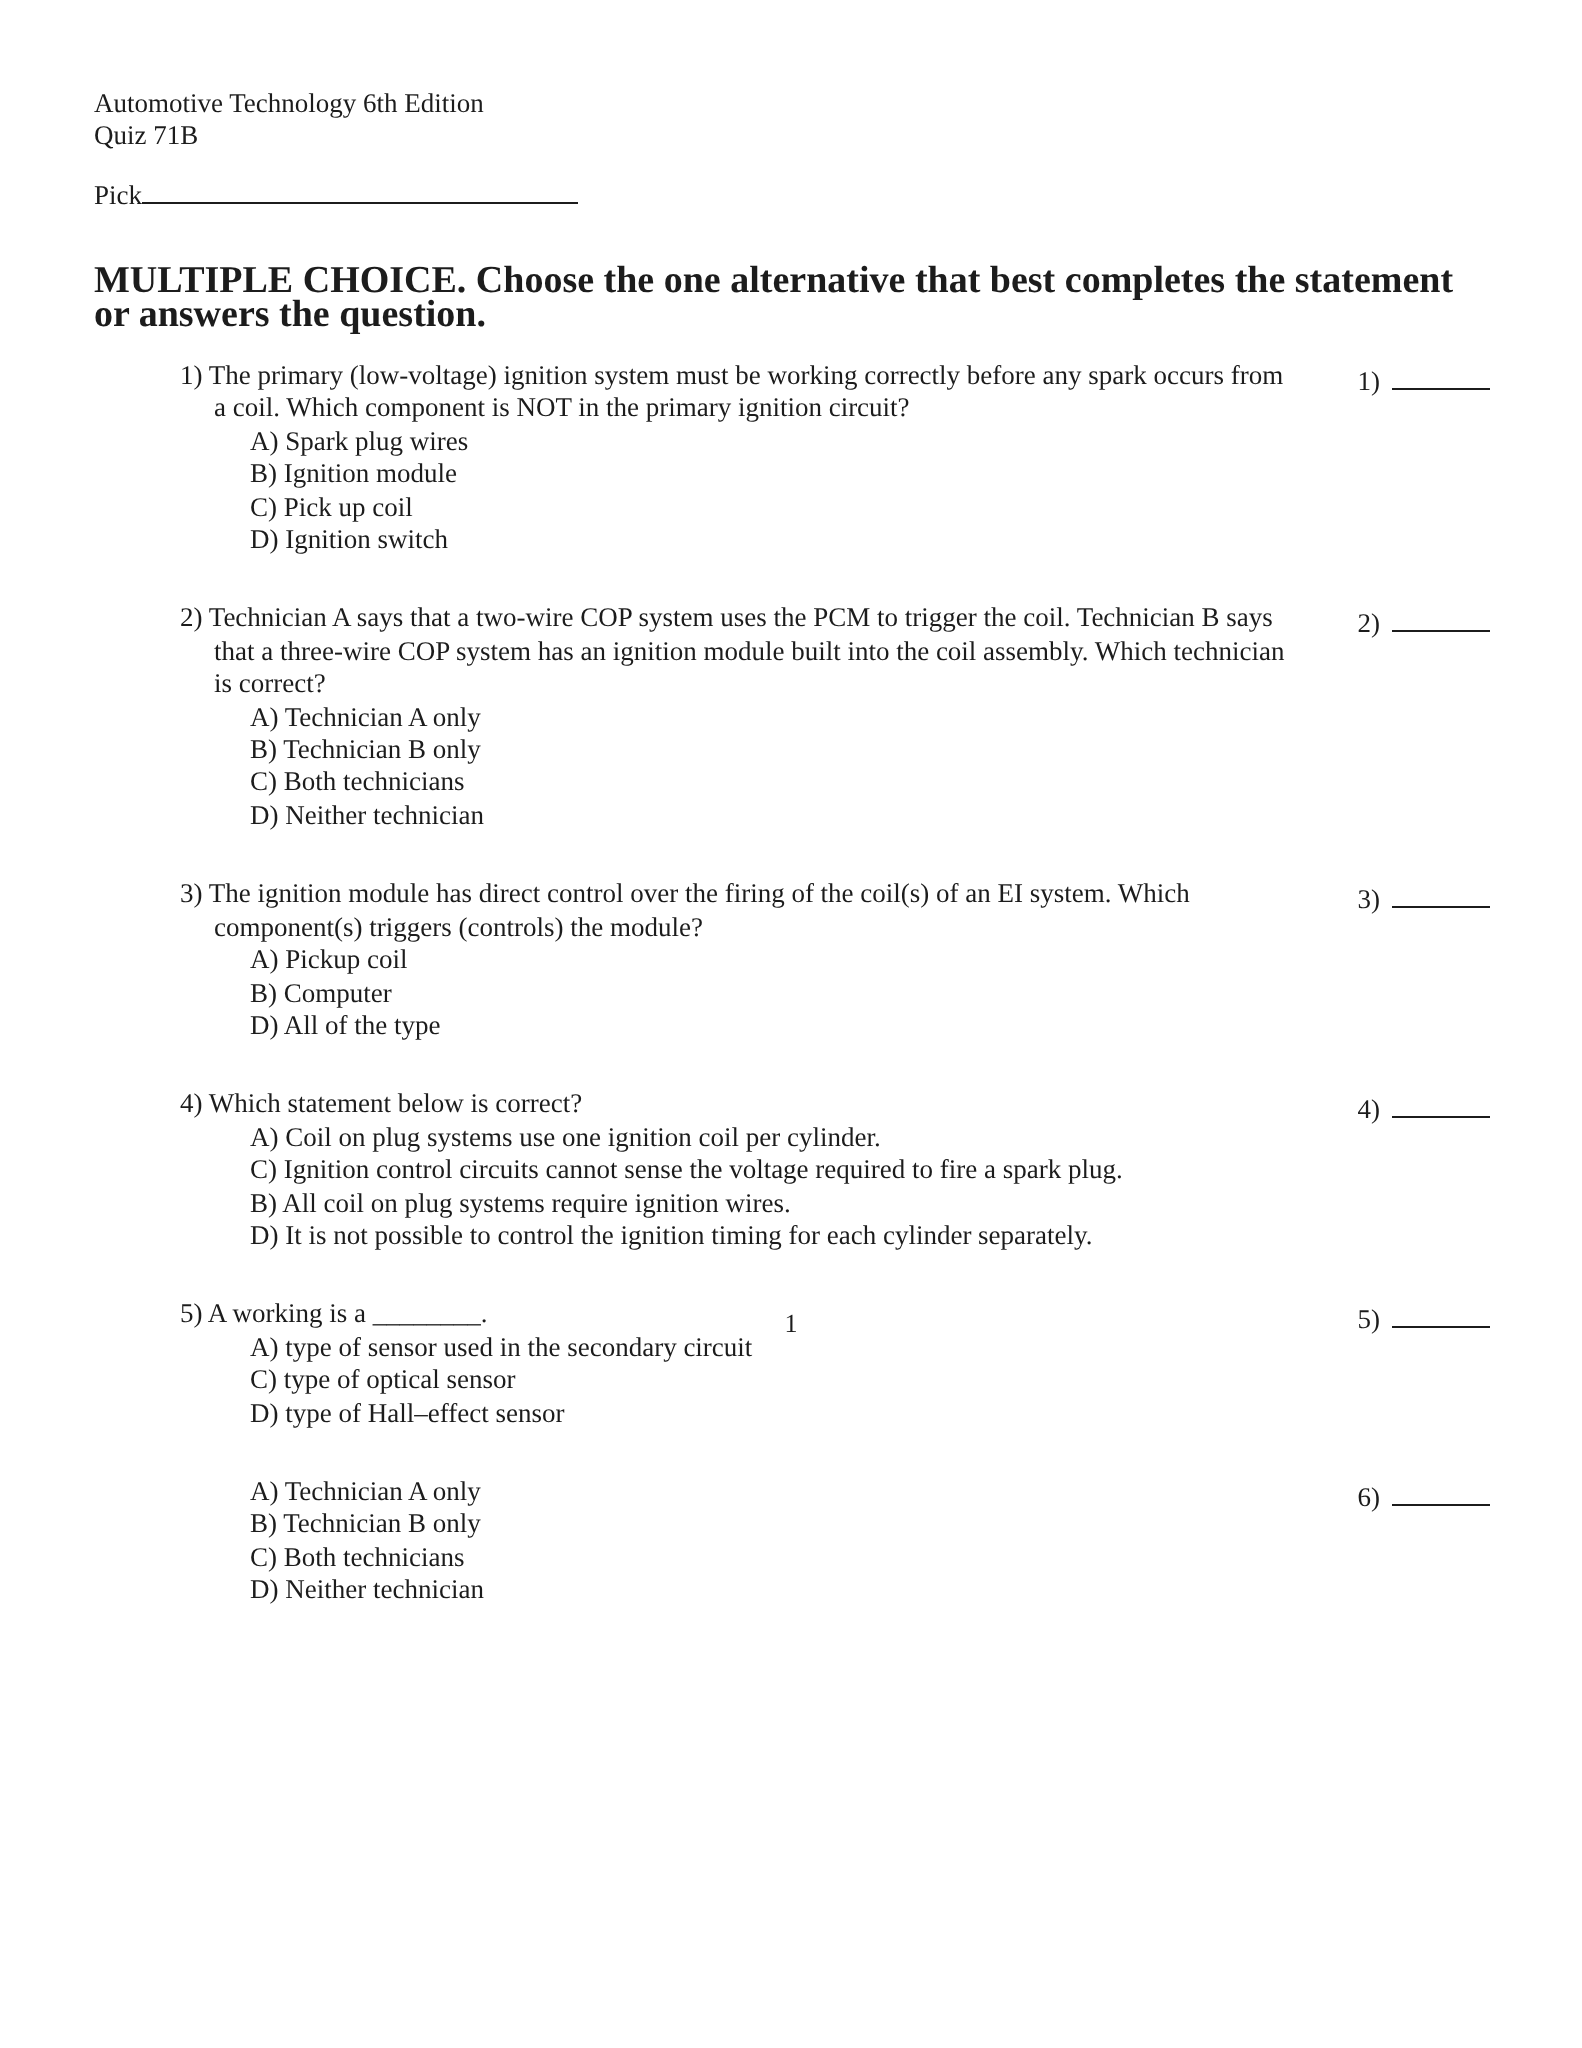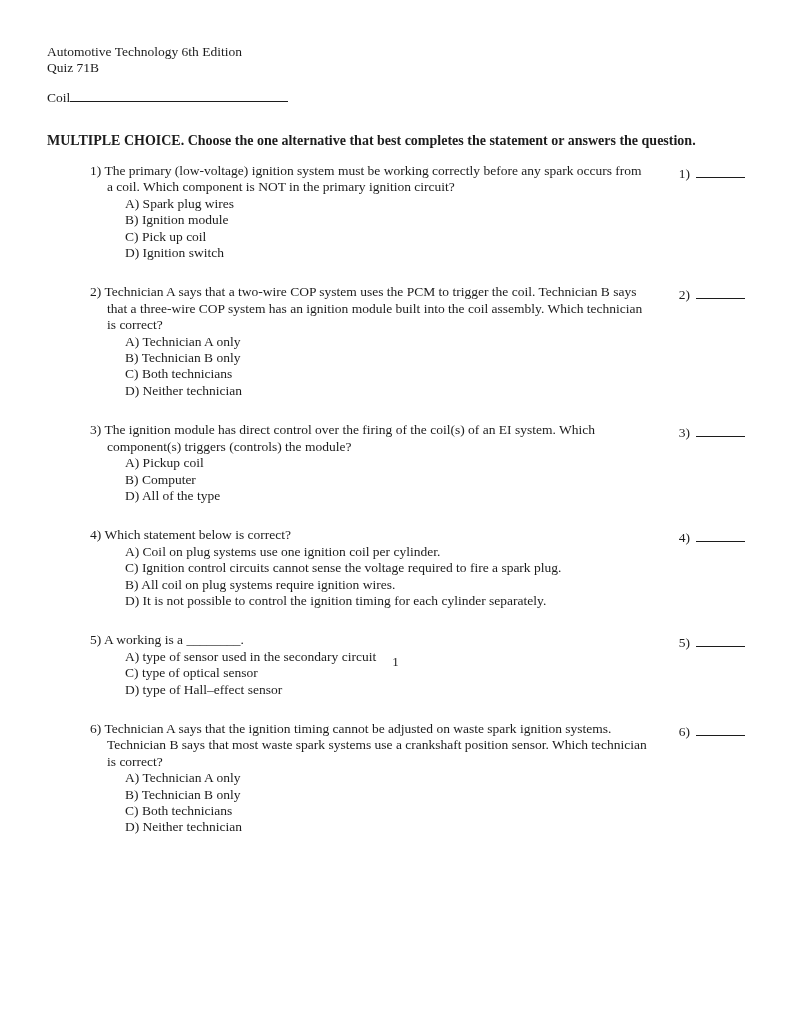--- a/index.html
+++ b/index.html
@@ -28,21 +28,21 @@
   }
   .name-blank {
     display: inline-block;
     width: 218px;
     height: 14px;
     border-bottom: 1px solid #1c1c1c;
     vertical-align: baseline;
   }
   .instructions {
     margin-top: 26px;
-    font-size: 14px;
+    font-size: 19px;
     font-weight: bold;
     line-height: 17px;
   }
   .questions { margin-top: 14px; }
   .question {
     display: flex;
     justify-content: space-between;
     align-items: flex-start;
     padding-left: 43px;
     margin-bottom: 23px;
@@ -80,21 +80,21 @@
 <body>
 
 <div class="page">
 
   <header class="doc-header">
     <p>Automotive Technology 6th Edition</p>
     <p>Quiz 71B</p>
   </header>
 
   <div class="name-row">
-    <span>Coil</span><span class="name-blank"></span>
+    <span>Pick</span><span class="name-blank"></span>
   </div>
 
   <p class="instructions">MULTIPLE CHOICE.  Choose the one alternative that best completes the statement or answers the question.</p>
 
   <main class="questions">
 
     <div class="question">
       <div class="q-body">
         <p class="q-text"><span class="q-num">1)</span> <span>The primary (low-voltage) ignition system must be working correctly before any spark occurs from a coil. Which component is NOT in the primary ignition circuit?</span></p>
         <div class="choices">
@@ -162,21 +162,20 @@
           <p class="choice">D) type of Hall–effect sensor</p>
         </div>
       </div>
       <div class="q-answer">
         <span>5)</span><span class="blank"></span>
       </div>
     </div>
 
     <div class="question">
       <div class="q-body">
-        <p class="q-text"><span class="q-num">6)</span> <span>Technician A says that the ignition timing cannot be adjusted on waste spark ignition systems. Technician B says that most waste spark systems use a crankshaft position sensor. Which technician is correct?</span></p>
         <div class="choices">
           <p class="choice">A) Technician A only</p>
           <p class="choice">B) Technician B only</p>
           <p class="choice">C) Both technicians</p>
           <p class="choice">D) Neither technician</p>
         </div>
       </div>
       <div class="q-answer">
         <span>6)</span><span class="blank"></span>
       </div>

